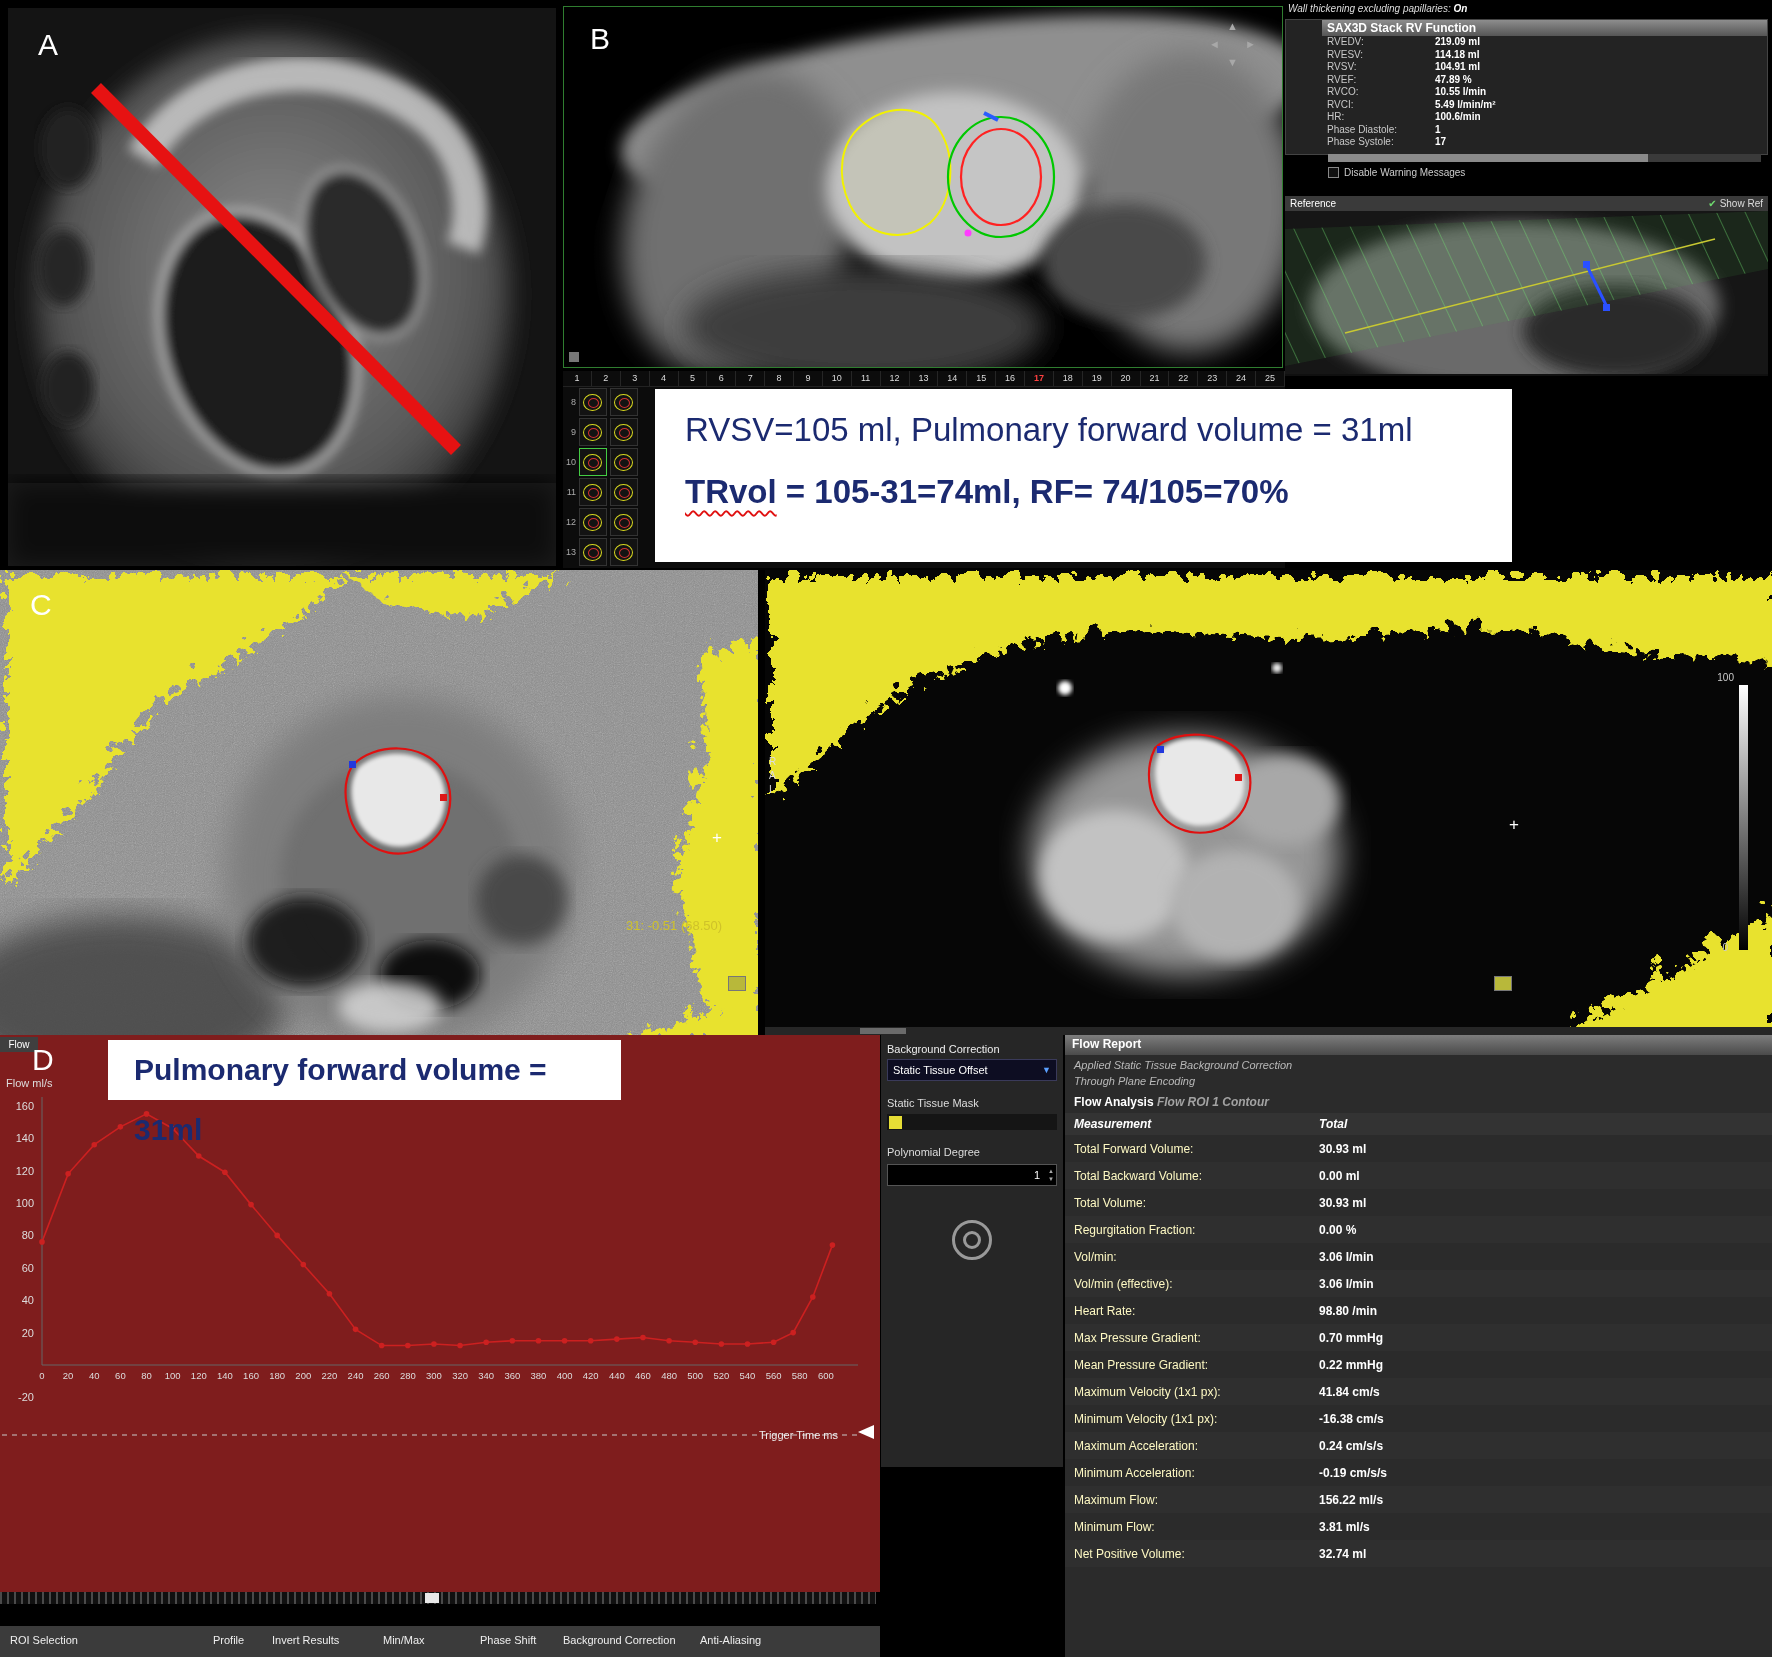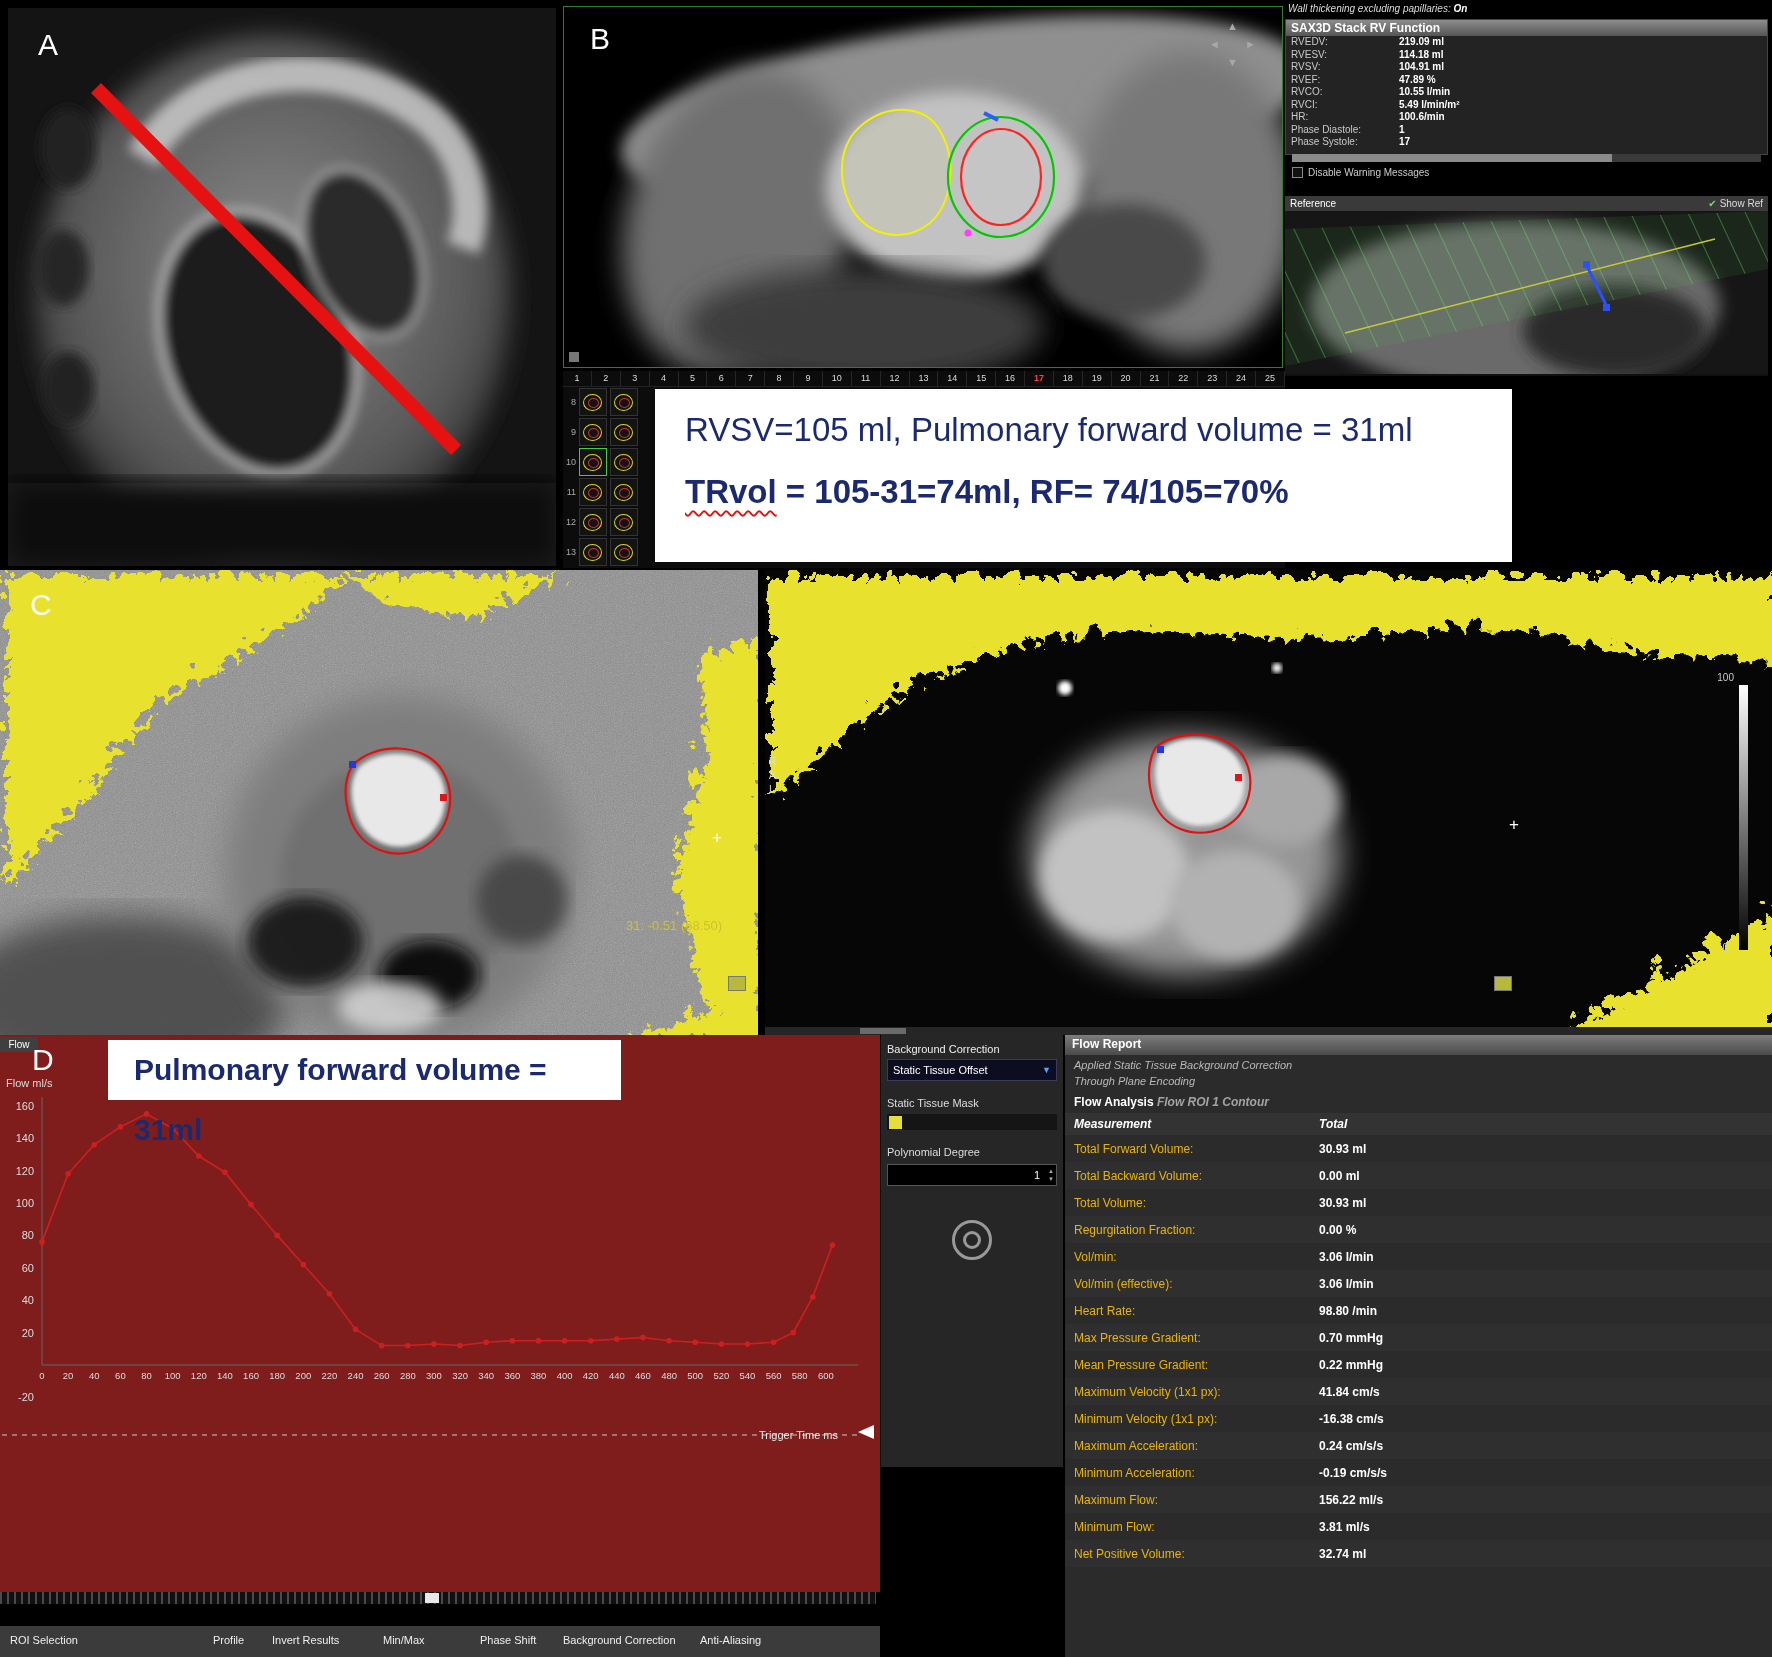--- a/index.html
+++ b/index.html
@@ -15,21 +15,21 @@
   #panel-a{left:8px;top:8px;width:548px;height:558px;background:#141414;}
 
   
   #panel-b{left:563px;top:6px;width:720px;height:362px;border:1px solid #2f7d2f;background:#000;box-sizing:border-box;}
   .pan{position:absolute;color:#a8a8a8;font-size:11px;line-height:11px;cursor:pointer;}
   .mini-sq{position:absolute;left:5px;bottom:5px;width:10px;height:10px;background:#777;}
 
   
   #top-note{left:1288px;top:3px;width:480px;height:14px;font-size:10px;font-style:italic;color:#ddd;}
   #top-note b{color:#fff;}
-  #rv-panel{left:1285px;top:19px;width:483px;height:136px;background:#232323;border:1px solid #444;box-sizing:border-box;}
+  #rv-panel{left:1285px;top:19px;width:483px;height:136px;background:#232323;border:1px solid #444;box-sizing:border-box;padding-left:36px;}
   .rv-title{background:linear-gradient(#8d8d8d,#555);font-weight:bold;font-size:12px;padding:1px 5px;color:#fff;}
   .rv-row{display:flex;font-size:10px;line-height:12.5px;padding:0 5px;}
   .rv-label{width:108px;color:#c9c9c9;}
   .rv-value{font-weight:bold;color:#fff;}
   .rv-slider{margin:5px 6px 3px;height:8px;background:#3a3a3a;position:relative;}
   .rv-slider-thumb{position:absolute;left:0;top:0;height:8px;width:320px;background:#8a8a8a;}
   .rv-check{display:flex;gap:5px;font-size:10px;color:#ccc;padding:2px 6px;align-items:center;}
   .checkbox-glyph{width:9px;height:9px;border:1px solid #888;background:#111;display:inline-block;}
 
   #ref-panel{left:1285px;top:196px;width:483px;height:180px;background:#101010;}
@@ -104,21 +104,21 @@
   
   #fr-panel{left:1065px;top:1035px;width:707px;height:622px;background:#2b2b2b;}
   .fr-title{height:20px;background:linear-gradient(#7d7d7d,#4a4a4a);font-weight:bold;font-size:12px;padding:2px 7px;box-sizing:border-box;color:#fff;}
   .fr-sub{font-size:11px;font-style:italic;color:#b9b9b9;padding:4px 9px 0;}
   .fr-analysis{font-size:12px;padding:8px 9px 4px;font-weight:bold;color:#fff;}
   .fr-analysis .red{color:#a3a3a3;font-style:italic;}
   .fr-header{display:flex;font-size:12px;font-weight:bold;font-style:italic;padding:4px 9px;background:#333;color:#fff;}
   .fr-col1{width:245px;}
   .fr-row{display:flex;font-size:12px;height:27px;align-items:center;padding:0 9px;}
   .fr-row:nth-child(even){background:#2f2f2f;}
-  .fr-label{width:245px;color:#eab308;}
+  .fr-label{width:245px;color:#fef9c3;}
   .fr-value{font-weight:bold;color:#fff;}
 </style>
 </head>
 <body>
 
 <div class="stage">
 
   <div class="abs" id="panel-a">
     <svg width="548" height="558" viewBox="0 0 548 558">
       <defs>

